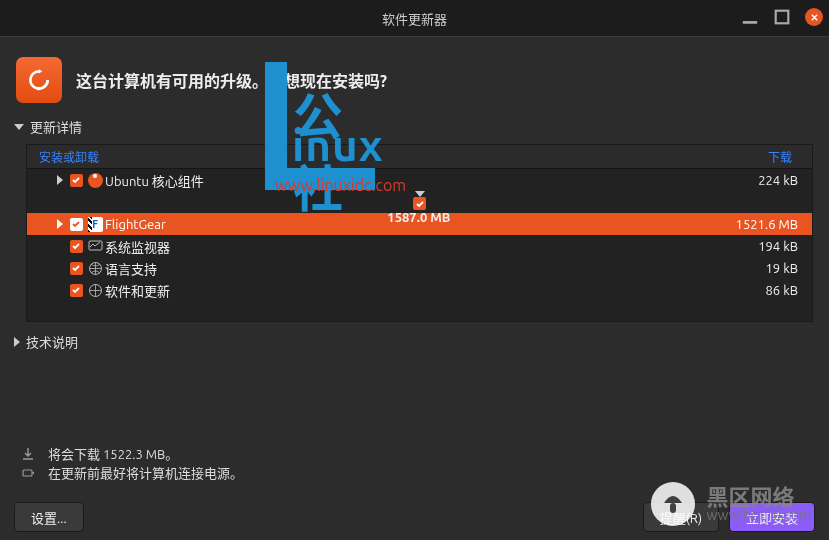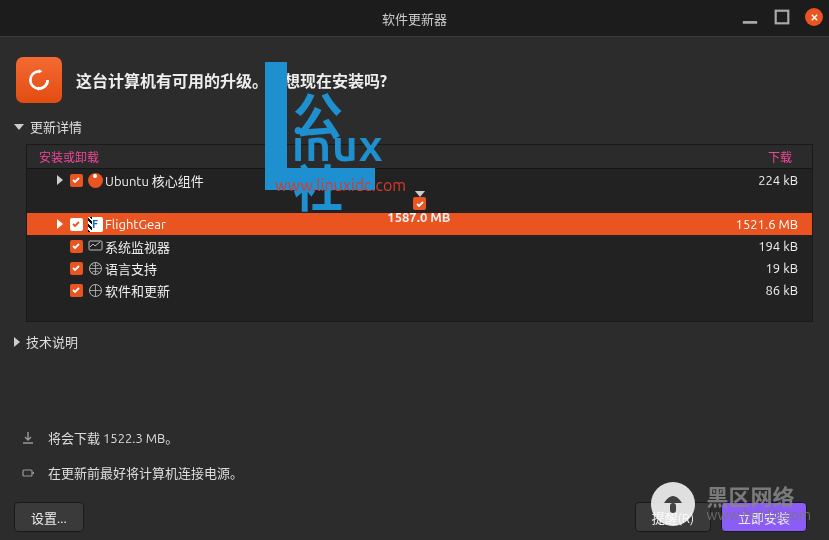--- a/index.html
+++ b/index.html
@@ -119,21 +119,21 @@
       overflow: hidden;
       position: relative;
     }
     .list-header {
       display: flex;
       align-items: center;
       height: 24px;
       background: #2b2b2b;
       border-bottom: 1px solid #151515;
       font-size: 12px;
-      color: #ec4899;
+      color: #3b82f6;
     }
     .col-install {
       flex: 1;
       padding-left: 12px;
     }
     .col-download {
       width: 90px;
       text-align: right;
       padding-right: 20px;
     }
@@ -253,36 +253,36 @@
       right: 0;
       bottom: 46px;
       padding: 0 20px 12px 20px;
       font-size: 13px;
       color: #ddd;
     }
     .footer-line {
       display: flex;
       align-items: center;
       gap: 12px;
-      margin-top: 16px;
+      margin-top: 0;
     }
     .footer-line .ficon {
       width: 16px;
       display: flex;
       align-items: center;
       justify-content: center;
       color: #999;
     }
 
     
     .bottom-bar {
       position: absolute;
       bottom: 0;
       left: 0;
-      right: 8px;
+      right: 0;
       height: 46px;
       display: flex;
       align-items: center;
       padding: 0 14px;
       gap: 10px;
     }
     .btn {
       height: 30px;
       padding: 0 16px;
       background: #3a3a3a;

